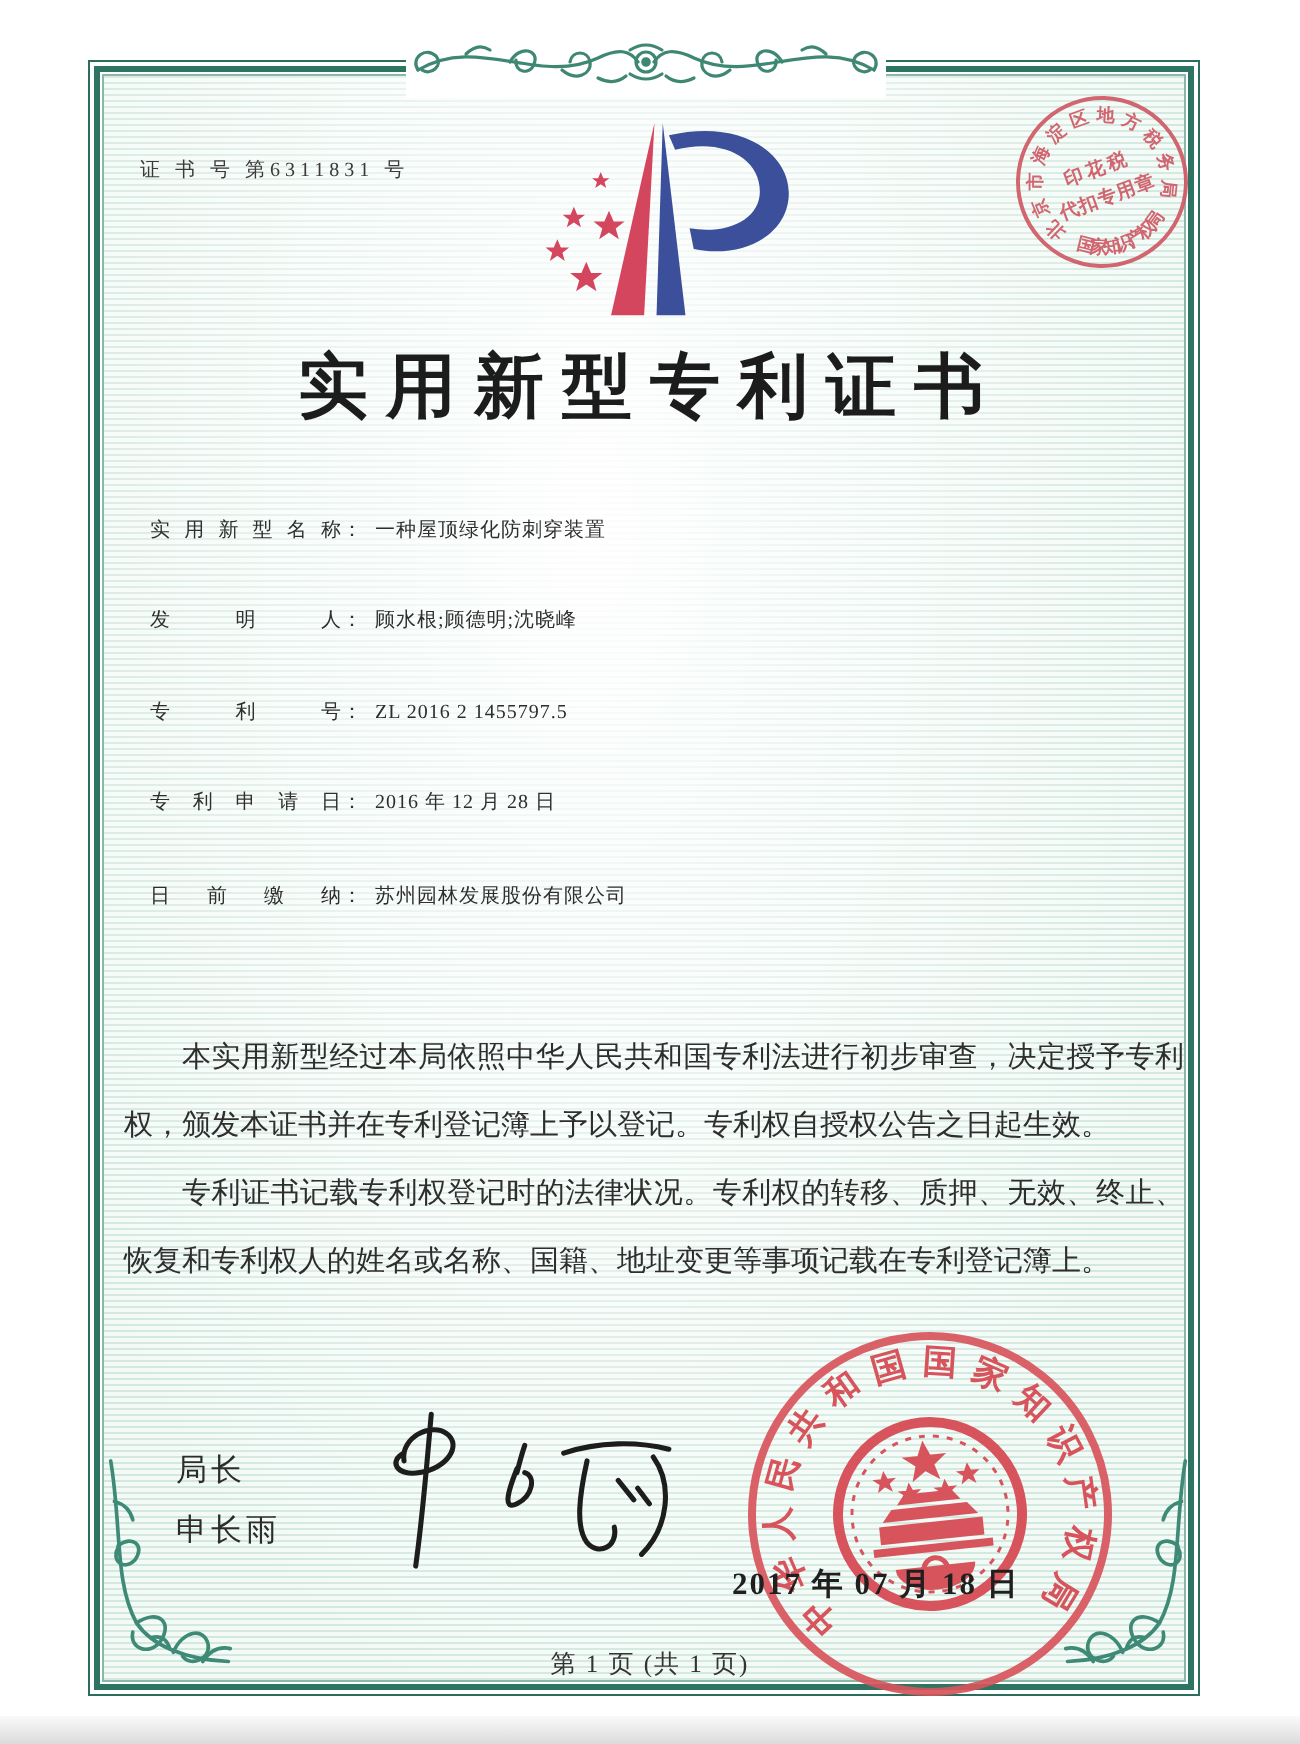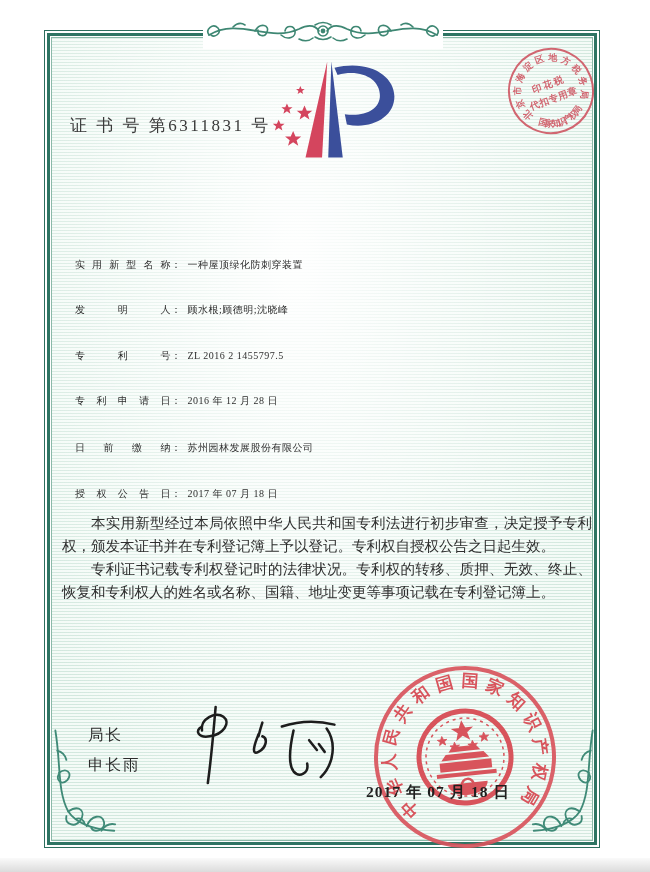--- a/index.html
+++ b/index.html
@@ -19,29 +19,29 @@
     background:
       radial-gradient(ellipse at 45% 28%, rgba(255,255,255,0.95), rgba(255,255,255,0) 75%),
       repeating-linear-gradient(180deg, rgba(126,185,160,0.28) 0px, rgba(126,185,160,0.28) 1px, rgba(244,251,247,0.9) 1px, rgba(244,251,247,0.9) 3px),
       #f3faf6;}
   .top-orn{position:absolute;left:203px;top:13px;width:240px;height:36px;background:#ffffff;
     display:flex;align-items:center;justify-content:center;}
   .corner-fl{position:absolute;width:92px;height:116px;}
   .corner-fl.left{left:48px;top:724px;}
   .corner-fl.right{left:508px;top:724px;transform:scaleX(-1);}
   
-  .cert-no{position:absolute;left:70px;top:78px;font-size:17px;letter-spacing:2.5px;color:#3a3a3a;margin-top:36px;}
+  .cert-no{position:absolute;left:70px;top:78px;font-size:10px;letter-spacing:2.5px;color:#3a3a3a;}
   .logo{position:absolute;left:258px;top:54px;width:155px;height:110px;}
   .title{position:absolute;left:0;right:0;top:170px;text-align:center;
     font-size:35px;font-weight:600;letter-spacing:9px;color:#1c1c1c;}
   .field{position:absolute;left:75px;font-size:10px;color:#2e2e2e;letter-spacing:0.5px;white-space:nowrap;}
   .flabel{display:inline-block;width:96px;text-align:justify;text-align-last:justify;}
   .fcolon{display:inline-block;margin-right:6px;}
   .paras{position:absolute;left:62px;top:512px;width:530px;font-size:14.5px;
-    line-height:23px;text-align:justify;color:#2e2e2e;}
+    line-height:34px;text-align:justify;color:#2e2e2e;}
   .paras p{margin:0;text-indent:2em;}
   .officer-title{position:absolute;left:88px;top:725px;font-size:15.5px;color:#2c2c2c;letter-spacing:2px;
     font-family:"Liberation Sans","DejaVu Sans",sans-serif;}
   .officer-name{position:absolute;left:88px;top:755px;font-size:15.5px;color:#2c2c2c;letter-spacing:2px;
     font-family:"Liberation Sans","DejaVu Sans",sans-serif;}
   .signature{position:absolute;left:165px;top:700px;width:185px;height:95px;}
   .footer{position:absolute;left:0;right:0;top:824px;text-align:center;font-size:12.5px;
     letter-spacing:1px;color:#333;}
   
   .seal{position:absolute;left:368px;top:660px;width:194px;height:194px;transform:rotate(-6deg);}
@@ -131,38 +131,36 @@
       <g fill="#d4455e">
         <use href="#star" transform="translate(41,32) scale(0.7)"></use>
         <use href="#star" transform="translate(28,50) scale(0.9)"></use>
         <use href="#star" transform="translate(45,54) scale(1.25)"></use>
         <use href="#star" transform="translate(20,66) scale(0.95)"></use>
         <use href="#star" transform="translate(34,79) scale(1.3)"></use>
       </g>
     </svg>
   </div>
 
+  <div class="title">实用新型专利证书</div>
 
   <div class="field" style="top:258px">
     <span class="flabel">实用新型名称</span><span class="fcolon">：</span><span>一种屋顶绿化防刺穿装置</span>
   </div>
   <div class="field" style="top:303px">
     <span class="flabel">发明人</span><span class="fcolon">：</span><span>顾水根;顾德明;沈晓峰</span>
   </div>
   <div class="field" style="top:349px">
     <span class="flabel">专利号</span><span class="fcolon">：</span><span>ZL 2016 2 1455797.5</span>
   </div>
   <div class="field" style="top:394px">
     <span class="flabel">专利申请日</span><span class="fcolon">：</span><span>2016 年 12 月 28 日</span>
   </div>
   <div class="field" style="top:441px">
     <span class="flabel">日前缴纳</span><span class="fcolon">：</span><span>苏州园林发展股份有限公司</span>
-  </div>
-  <div class="field" style="top:487px">
-    <span class="flabel">授权公告日</span><span class="fcolon">：</span><span>2017 年 07 月 18 日</span>
   </div>
 
   <div class="paras">
     <p>本实用新型经过本局依照中华人民共和国专利法进行初步审查，决定授予专利权，颁发本证书并在专利登记簿上予以登记。专利权自授权公告之日起生效。</p>
     <p>专利证书记载专利权登记时的法律状况。专利权的转移、质押、无效、终止、恢复和专利权人的姓名或名称、国籍、地址变更等事项记载在专利登记簿上。</p>
   </div>
 
   <div class="officer-title">局长</div>
   <div class="officer-name">申长雨</div>
 
@@ -247,15 +245,16 @@
         <span class="ring-char" style="transform: translate(-50%, -50%) rotate(168.667deg) translateY(-33px) rotate(180deg);">产</span>
         <span class="ring-char" style="transform: translate(-50%, -50%) rotate(157.333deg) translateY(-33px) rotate(180deg);">权</span>
         <span class="ring-char" style="transform: translate(-50%, -50%) rotate(146deg) translateY(-33px) rotate(180deg);">局</span>
       </div>
     <div class="tax-center">
       <div class="l1">印花税</div>
       <div class="l2">代扣专用章</div>
     </div>
   </div>
 
+  <div class="footer">第 1 页 (共 1 页)</div>
 
   <div class="photo-shadow"></div>
 </div>
 
 </body></html>

